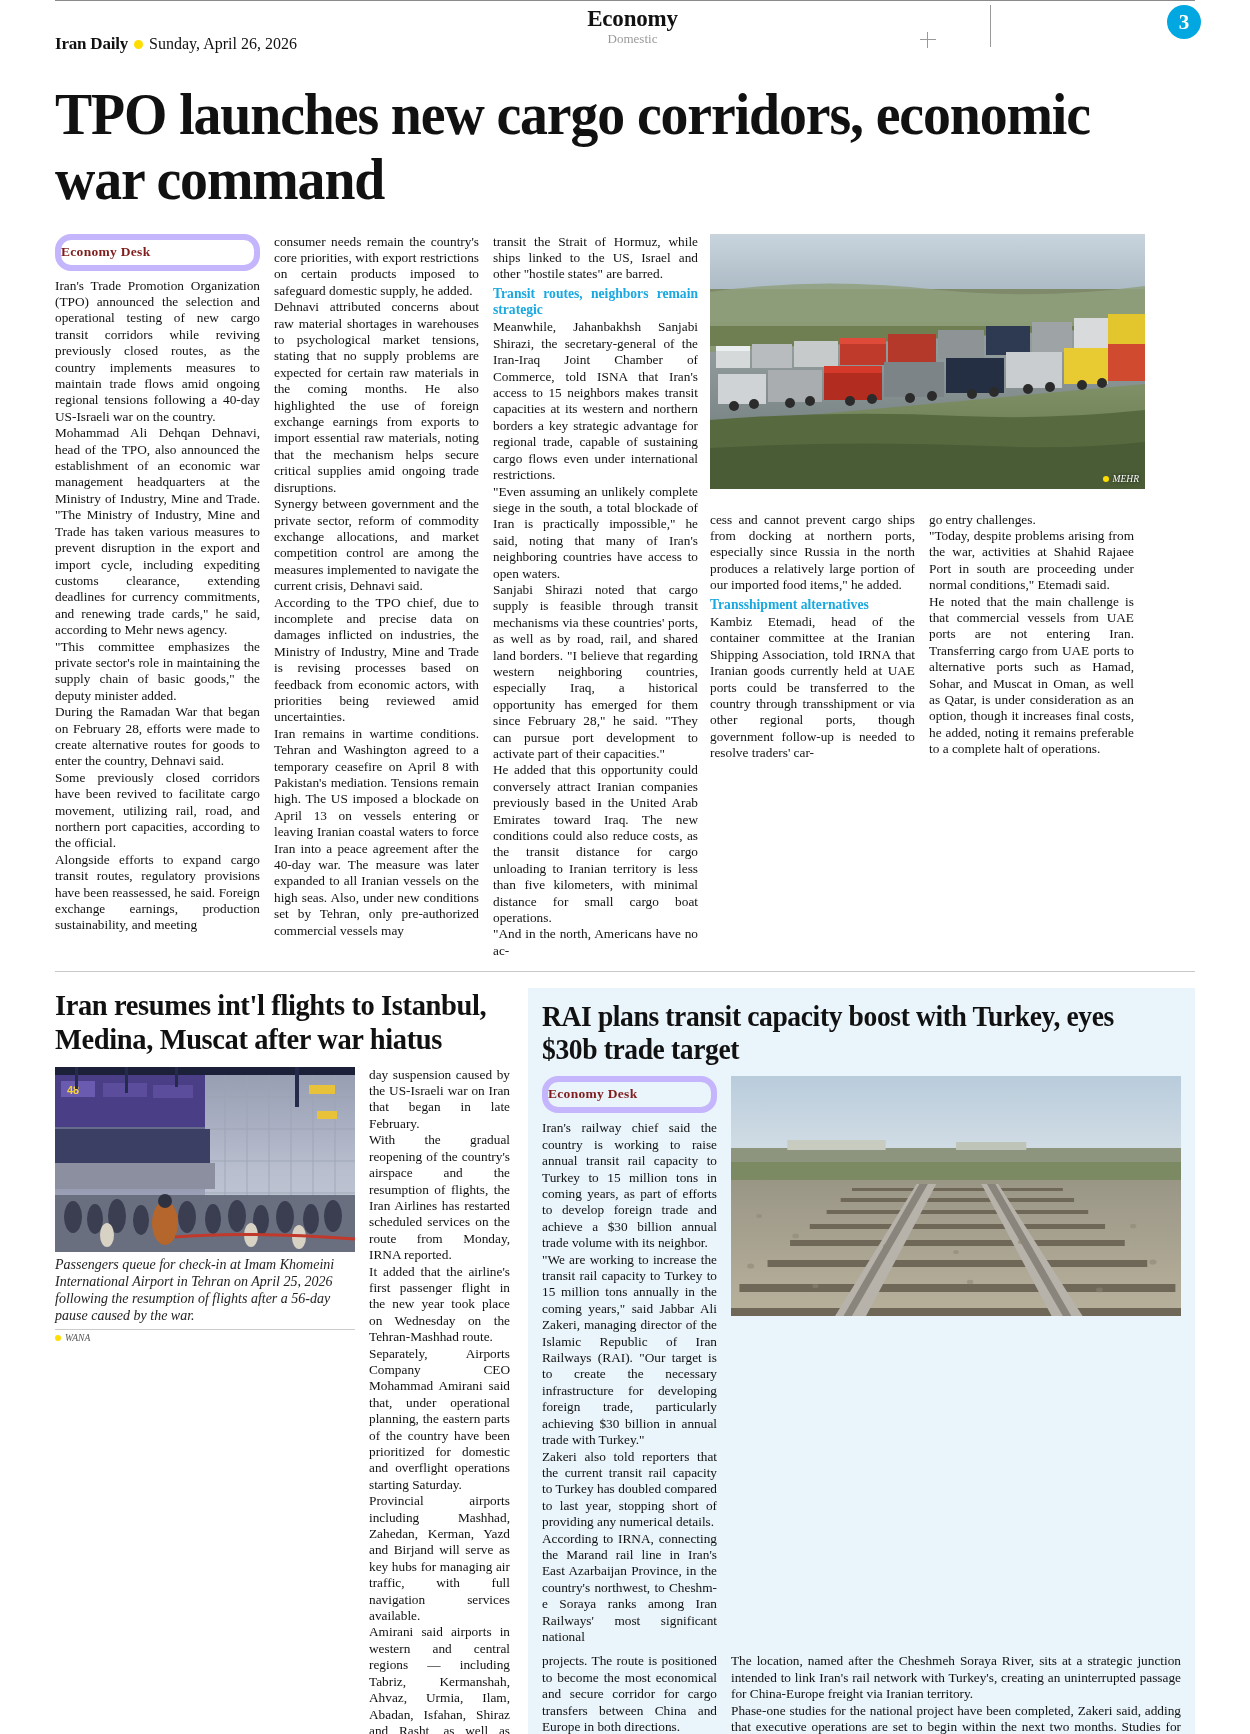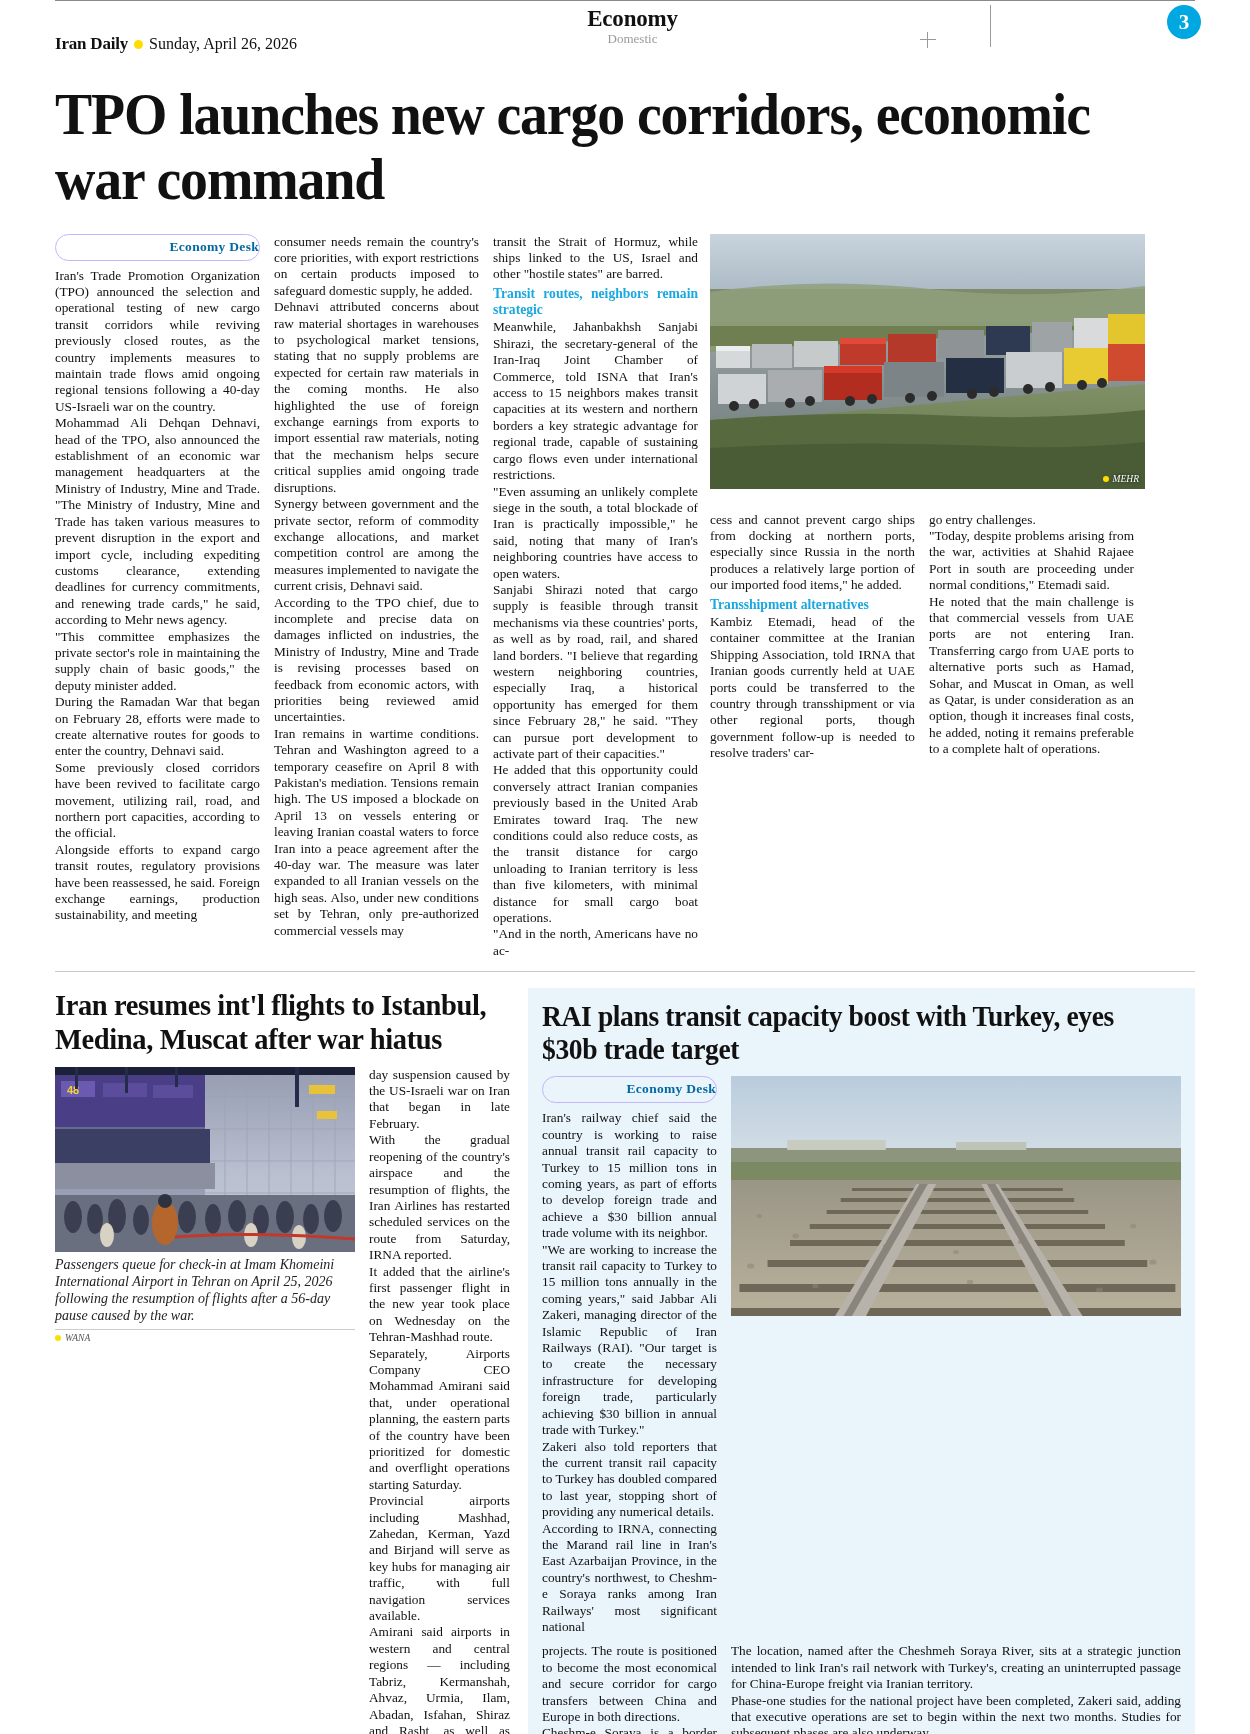--- a/index.html
+++ b/index.html
@@ -55,24 +55,24 @@
     line-height:1.08;
     font-weight:bold;
     letter-spacing:-1.2px;
     font-family:"Liberation Serif", serif;
     transform:scaleX(0.93);
     transform-origin:left center;
   }
 
   
   .desk-pill {
-    border:1px solid #c4b5fd;
+    border:6px solid #c4b5fd;
     border-radius:16px;
-    text-align:right;
-    color:#0369a1;
+    text-align:left;
+    color:#7f1d1d;
     font-weight:bold;
     font-size:13.5px;
     padding:4px 0 5px;
     letter-spacing:0.3px;
     margin-bottom:7px;
   }
 
   
   .col { font-size:13.3px; line-height:1.235; text-align:justify; hyphens:auto; }
   .col p { margin:0; text-indent:0; }
@@ -359,21 +359,21 @@
           </div>
           <div class="caption">Passengers queue for check-in at Imam Khomeini International Airport in Tehran on April 25, 2026 following the resumption of flights after a 56-day pause caused by the war.</div>
           <div class="caption-credit">
             <span class="credit-dot"></span>
             <span>WANA</span>
           </div>
         </div>
 
         <div style="flex:1;" class="col">
           <p>day suspension caused by the US-Israeli war on Iran that began in late February.</p>
-          <p>With the gradual reopening of the country's airspace and the resumption of flights, the Iran Airlines has restarted scheduled services on the route from Saturday, IRNA reported.</p>
+          <p>With the gradual reopening of the country's airspace and the resumption of flights, the Iran Airlines has restarted scheduled services on the route from Monday, IRNA reported.</p>
           <p>It added that the airline's first passenger flight in the new year took place on Wednesday on the Tehran-Mashhad route.</p>
           <p>Separately, Airports Company CEO Mohammad Amirani said that, under operational planning, the eastern parts of the country have been prioritized for domestic and overflight operations starting Saturday.</p>
           <p>Provincial airports including Mashhad, Zahedan, Kerman, Yazd and Birjand will serve as key hubs for managing air traffic, with full navigation services available.</p>
           <p>Amirani said airports in western and central regions — including Tabriz, Kermanshah, Ahvaz, Urmia, Ilam, Abadan, Isfahan, Shiraz and Rasht, as well as Tehran's Mehrabad airport — will resume operations with specific limits on flight numbers and operating hours, in line with current technical capacity and to ensure the highest level of safety in air traffic control.</p>
         </div>
       </div>
 
     </div>
 
     <div class="mid-right">

